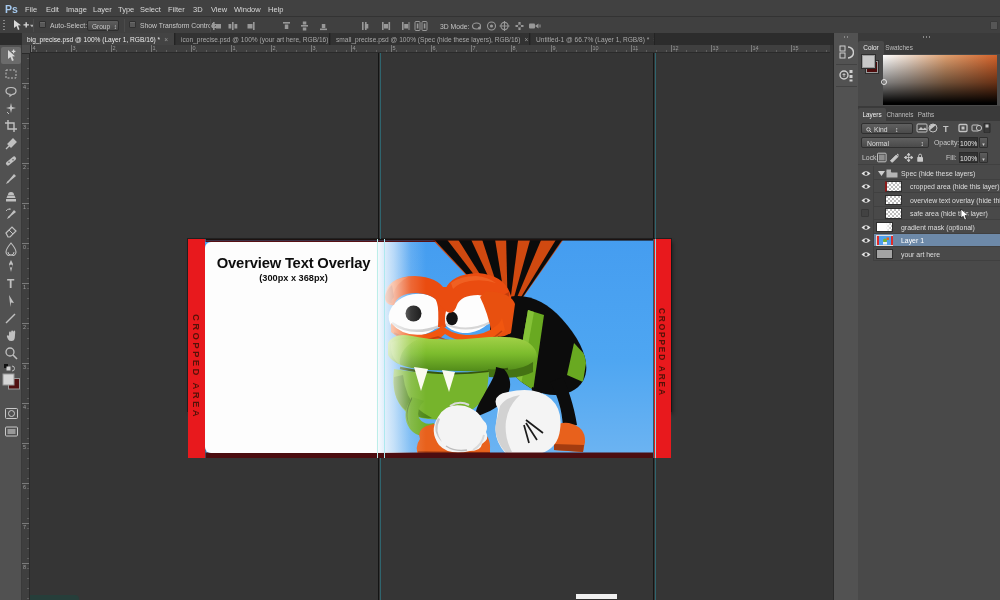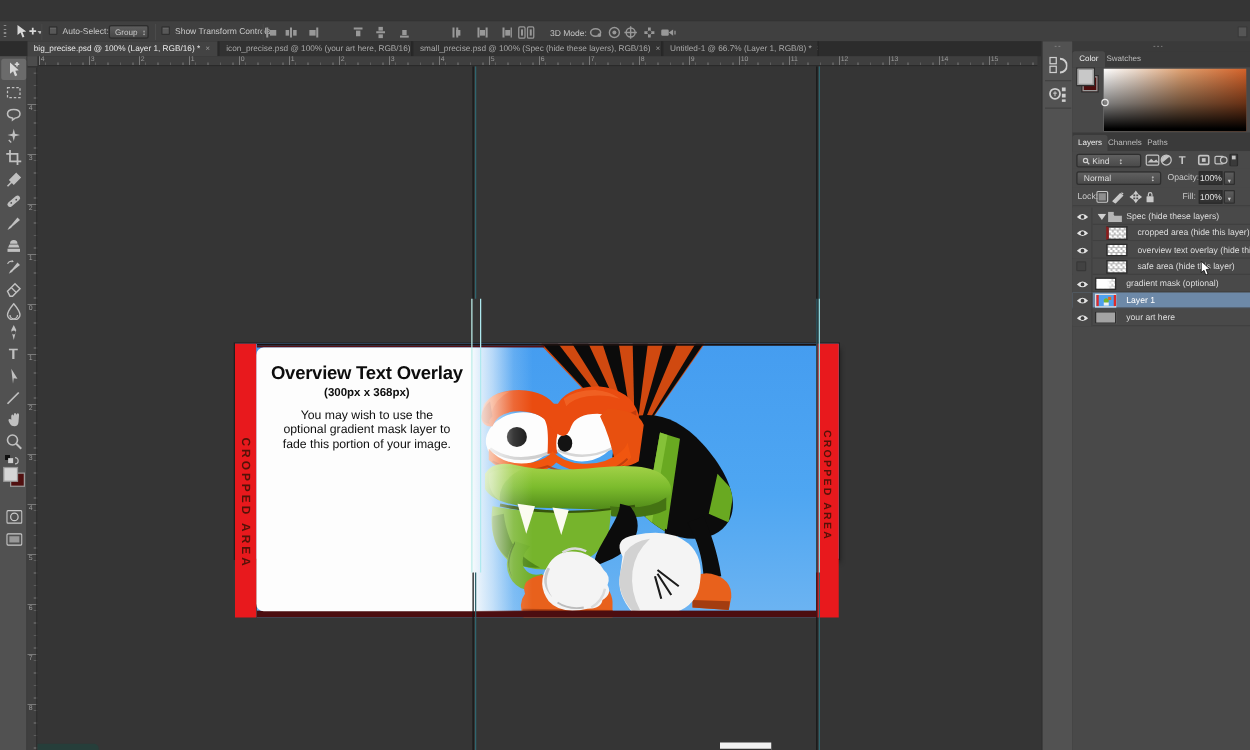--- a/index.html
+++ b/index.html
@@ -35,21 +35,21 @@
     background-image:
       repeating-linear-gradient(to bottom,#7a7a7a 0 1px,transparent 1px 40px),
       repeating-linear-gradient(to bottom,#5e5e5e 0 1px,transparent 1px 10px);
     background-size:8px 100%,3px 100%;
     background-position:0 29.5px,5px 4.5px;
     background-repeat:no-repeat;}
   #rcorner{left:22px;top:45px;width:9px;height:9px;background:#4c4c4c;border-right:1px solid #2a2a2a;border-bottom:1px solid #2a2a2a;}
   .rnum{position:absolute;font-size:5.5px;color:#9b9b9b;line-height:5px;}
   
   #paste{left:30px;top:53px;width:803px;height:547px;background:#353535;overflow:hidden;}
-  #doc{position:absolute;left:157.5px;top:185.5px;width:483px;height:172px;background:#4fa5f2;box-shadow:0 0 0 1px rgba(12,12,12,.5),2px 3px 4px rgba(0,0,0,.4);margin-top:36px;}
+  #doc{position:absolute;left:157.5px;top:185.5px;width:483px;height:172px;background:#4fa5f2;box-shadow:0 0 0 1px rgba(12,12,12,.5),2px 3px 4px rgba(0,0,0,.4);}
   .redbar{position:absolute;top:0;width:17.5px;height:219px;background:#e8191d;overflow:hidden;}
   .redbar span{position:absolute;left:3px;top:0;width:11px;height:219px;writing-mode:vertical-rl;text-align:center;font-size:9px;font-weight:bold;color:#551208;letter-spacing:2.2px;}
   #white{position:absolute;left:17.5px;top:3px;width:228px;height:211.5px;border-radius:6px 0 0 6px;
      background:linear-gradient(to right,#fdfdfd 0 171px,rgba(253,253,253,.62) 189px,rgba(253,253,253,.16) 206px,rgba(253,253,253,0) 221px);}
   #wtext{position:absolute;left:18px;top:4px;width:176px;color:#0d0d0d;text-align:center;}
   #wtext h1{font-size:14.8px;margin:12px 0 0 0;letter-spacing:-0.2px;}
   #wtext .sub{font-size:9.2px;margin-top:2px;font-weight:bold;}
   #wtext .p1{font-size:9.8px;line-height:11.9px;margin-top:9px;}
   #wtext .p2{font-size:11.3px;line-height:12.6px;font-weight:bold;margin-top:8px;}
   #wtext .p3{font-size:9.8px;line-height:11.6px;margin-top:8px;}
@@ -70,20 +70,34 @@
   .lrow.sel{background:#6d89a8;}
   .eyecol{position:absolute;left:0;top:0;width:16px;height:13.5px;border-right:1px solid #404040;background:#494949;}
   .thumb{position:absolute;top:1.5px;width:17px;height:10.5px;background:
      repeating-conic-gradient(#ffffff 0 25%,#bdbdbd 0 50%) 0 0/4px 4px;border:0.5px solid #2e2e2e;}
   .lname{position:absolute;top:3.5px;white-space:nowrap;}
   .plabel{position:absolute;color:#c9c9c9;font-size:6.9px;}
 </style></head>
 <body>
 <div id="app">
 
+  <div id="menubar" class="abs">
+    <span class="ps">Ps</span>
+    <span class="mi" style="left:25px">File</span>
+    <span class="mi" style="left:46px">Edit</span>
+    <span class="mi" style="left:66px">Image</span>
+    <span class="mi" style="left:93px">Layer</span>
+    <span class="mi" style="left:118px">Type</span>
+    <span class="mi" style="left:140px">Select</span>
+    <span class="mi" style="left:168px">Filter</span>
+    <span class="mi" style="left:193px">3D</span>
+    <span class="mi" style="left:211px">View</span>
+    <span class="mi" style="left:234px">Window</span>
+    <span class="mi" style="left:268px">Help</span>
+  </div>
 
   <div id="optionsbar" class="abs">
     <div class="grip"></div>
     <svg class="abs" style="left:11px;top:3px" width="24" height="11" viewBox="0 0 24 11">
         <path d="M3 0 L3 8 L5.5 6 L7 10 L8.5 9.3 L7 5.5 L10 5.2 Z" fill="#d8d8d8"></path>
         <path d="M12.5 4.2h2v-2h1.4v2h2v1.4h-2v2h-1.4v-2h-2z" fill="#d8d8d8"></path>
         <path d="M19 4.7 l4 0 l-2 2.6z" fill="#b5b5b5"></path>
       </svg>
     <div class="osep" style="left:33px"></div>
     <span class="chk abs" style="left:39px;top:4px"></span>
@@ -395,21 +409,20 @@
         <path d="M258 207 Q267 213 279 211" stroke="#bdbdbd" stroke-width="1.5" fill="none"></path>
 
         <rect x="17.5" y="0" width="448" height="1.6" fill="#1c1210"></rect>
           <rect x="17.5" y="1.6" width="230" height="1.4" fill="#571014"></rect>
         <rect x="17.5" y="213.5" width="448" height="5.5" fill="#4c0d10"></rect>
       </svg>
       <div id="white"></div>
       <div id="wtext">
         <h1>Overview Text Overlay</h1>
         <div class="sub">(300px x 368px)</div>
-        <div class="p3">You may wish to use the<br>optional gradient mask layer to<br>fade this portion of your image.</div>
       </div>
       <div class="redbar" style="left:0">
           <span style="top:18px;font-size:9.5px;letter-spacing:2.4px">CROPPED AREA</span>
         </div>
       <div class="redbar" style="left:465.5px">
           <span style="top:4px;font-size:8.4px;letter-spacing:1.8px">CROPPED AREA</span>
         </div>
     </div>
     <div class="gk" style="left:348px;height:185.5px"></div>
       <div class="gc" style="left:349.5px;height:185.5px"></div>

